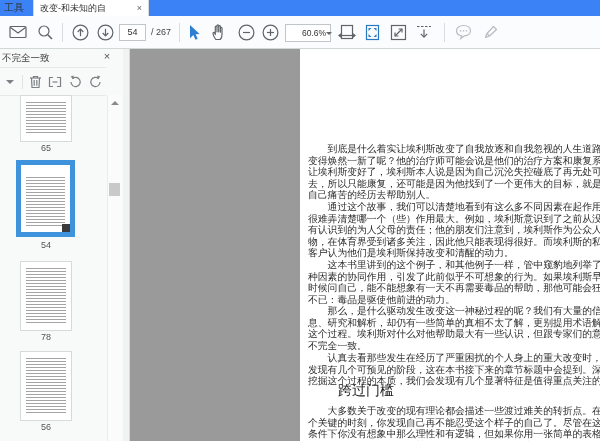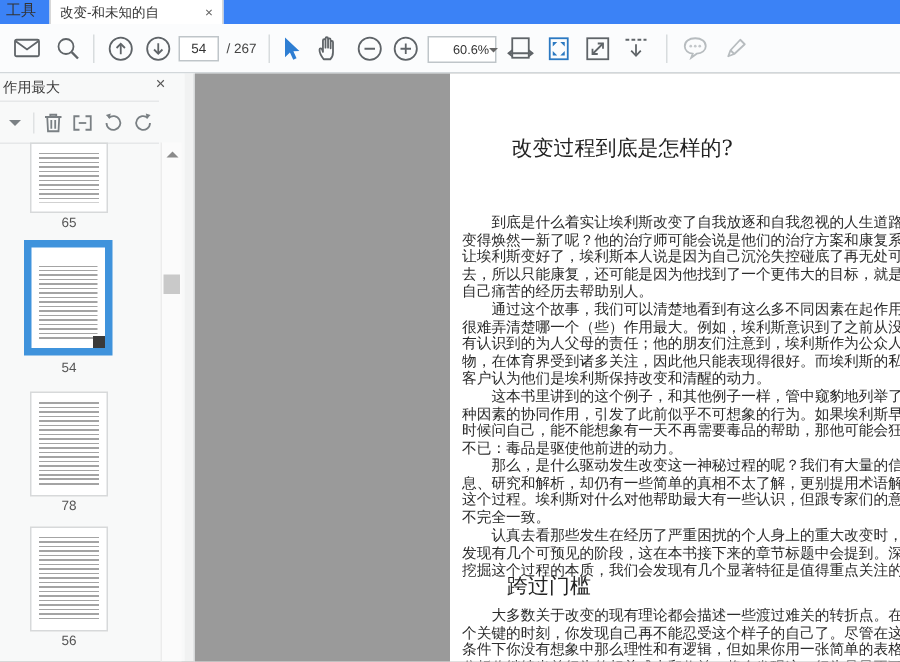--- a/index.html
+++ b/index.html
@@ -231,21 +231,21 @@
       <path d="M4 9.5 L6.5 12"></path>
         </g>
       </svg>
   </div>
 </div>
 
 <div class="content">
 
   <div class="sidebar">
     <div class="sb-header">
-      <span class="sb-title">作用最大</span>
+      <span class="sb-title">不完全一致</span>
       <span class="sb-close">×</span>
     </div>
     <div class="sb-divider" style="top:18px;"></div>
 
     <div class="sb-tools">
       <span class="sb-tool">
           <span class="caret-down"></span>
         </span>
       <span class="sb-toolsep"></span>
       <span class="sb-tool">
@@ -312,21 +312,20 @@
     <div class="sb-scroll"></div>
     <div class="sb-scroll-up"></div>
     <div class="sb-scroll-thumb"></div>
   </div>
 
   <div class="splitter"></div>
   <div class="collapse-handle"></div>
 
   <div class="main">
     <div class="page">
-      <div class="doc-heading">改变过程到底是怎样的?</div>
       <div class="para" style="top:94px;">　　到底是什么着实让埃利斯改变了自我放逐和自我忽视的人生道路
 变得焕然一新了呢？他的治疗师可能会说是他们的治疗方案和康复系
 让埃利斯变好了，埃利斯本人说是因为自己沉沦失控碰底了再无处可
 去，所以只能康复，还可能是因为他找到了一个更伟大的目标，就是
 自己痛苦的经历去帮助别人。</div>
       <div class="para" style="top:152px;">　　通过这个故事，我们可以清楚地看到有这么多不同因素在起作用
 很难弄清楚哪一个（些）作用最大。例如，埃利斯意识到了之前从没
 有认识到的为人父母的责任；他的朋友们注意到，埃利斯作为公众人
 物，在体育界受到诸多关注，因此他只能表现得很好。而埃利斯的私
 客户认为他们是埃利斯保持改变和清醒的动力。</div>

